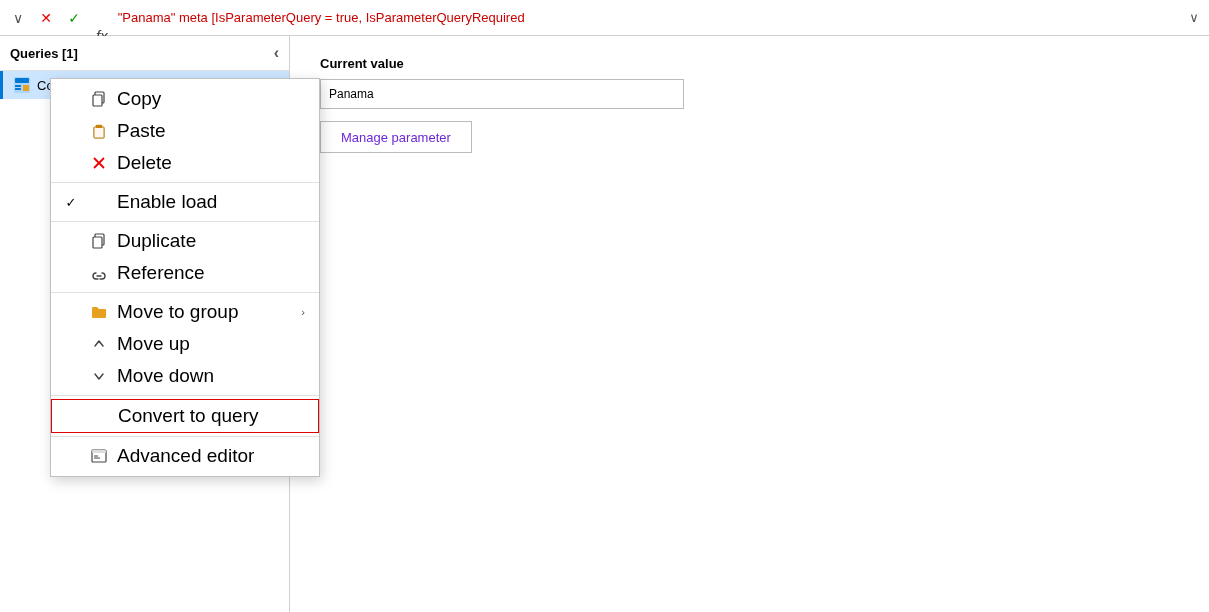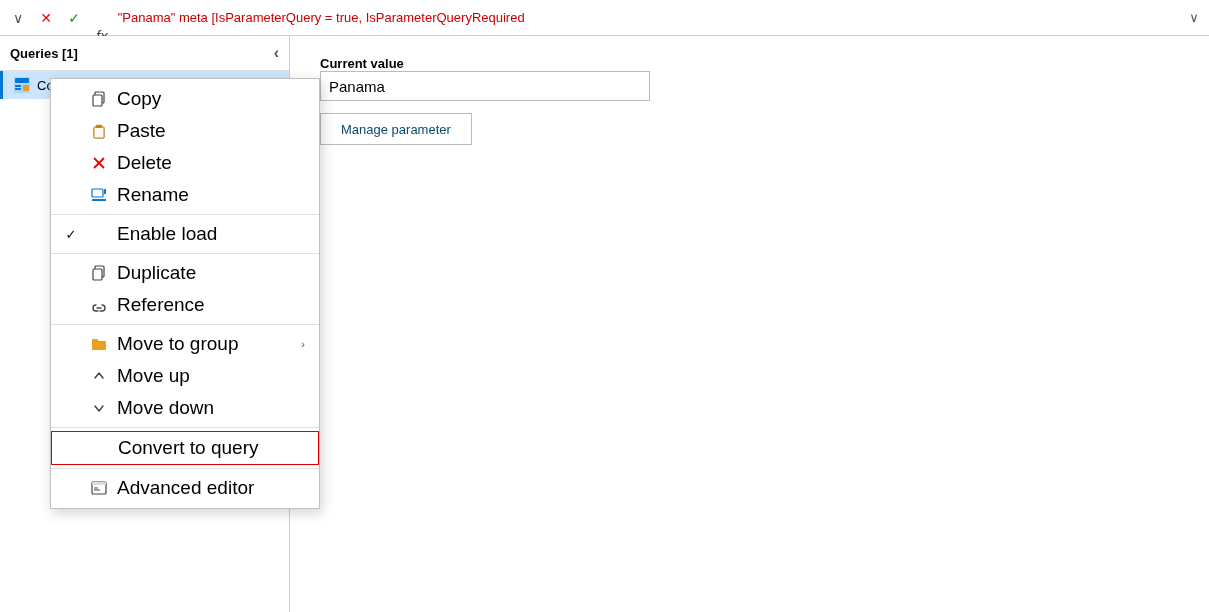--- a/index.html
+++ b/index.html
@@ -180,39 +180,40 @@
     
     .content-area {
       flex: 1;
       background: #fff;
       padding: 20px 30px;
     }
     .content-label {
       font-size: 13px;
       font-weight: 600;
       color: #000;
+      margin-bottom: 8px;
     }
     .current-value-input {
-      width: 330px;
+      width: 364px;
       height: 30px;
       border: 1px solid #bbb;
       padding: 4px 8px;
-      font-size: 15px;
+      font-size: 12px;
       outline: none;
       margin-bottom: 12px;
       display: block;
     }
     .manage-param-btn {
       height: 32px;
       padding: 0 20px;
       border: 1px solid #bbb;
       background: #fff;
       font-size: 13px;
       cursor: pointer;
-      color: #0c4a6e;
+      color: #6d28d9;
     }
 
     
     .icon-copy { color: #444; }
   </style>
 </head>
 <body>
 
 <div class="formula-bar">
   <button class="formula-bar-btn">∨</button>
@@ -272,31 +273,20 @@
         <span class="menu-spacer"></span>
         <span class="menu-icon">
           <svg width="16" height="16" viewBox="0 0 16 16" fill="none">
             <line x1="3" y1="3" x2="13" y2="13" stroke="#e00" stroke-width="1.8"></line>
             <line x1="13" y1="3" x2="3" y2="13" stroke="#e00" stroke-width="1.8"></line>
           </svg>
         </span>
         <span class="menu-label">Delete</span>
       </div>
 
-      <div class="menu-item">
-        <span class="menu-spacer"></span>
-        <span class="menu-icon">
-          <svg width="16" height="16" viewBox="0 0 16 16" fill="none">
-            <rect x="1" y="2" width="11" height="8" rx="1" stroke="#0078d4" stroke-width="1.2" fill="none"></rect>
-            <rect x="1" y="12" width="14" height="2" rx="0.5" fill="#0078d4"></rect>
-            <rect x="13" y="2" width="2" height="5" rx="0.5" fill="#0078d4"></rect>
-          </svg>
-        </span>
-        <span class="menu-label">Rename</span>
-      </div>
 
       <div class="menu-separator"></div>
 
       <div class="menu-item has-check">
         <span class="menu-check">✓</span>
         <span class="menu-spacer"></span>
         <span class="menu-label">Enable load</span>
       </div>
 
       <div class="menu-separator"></div>

